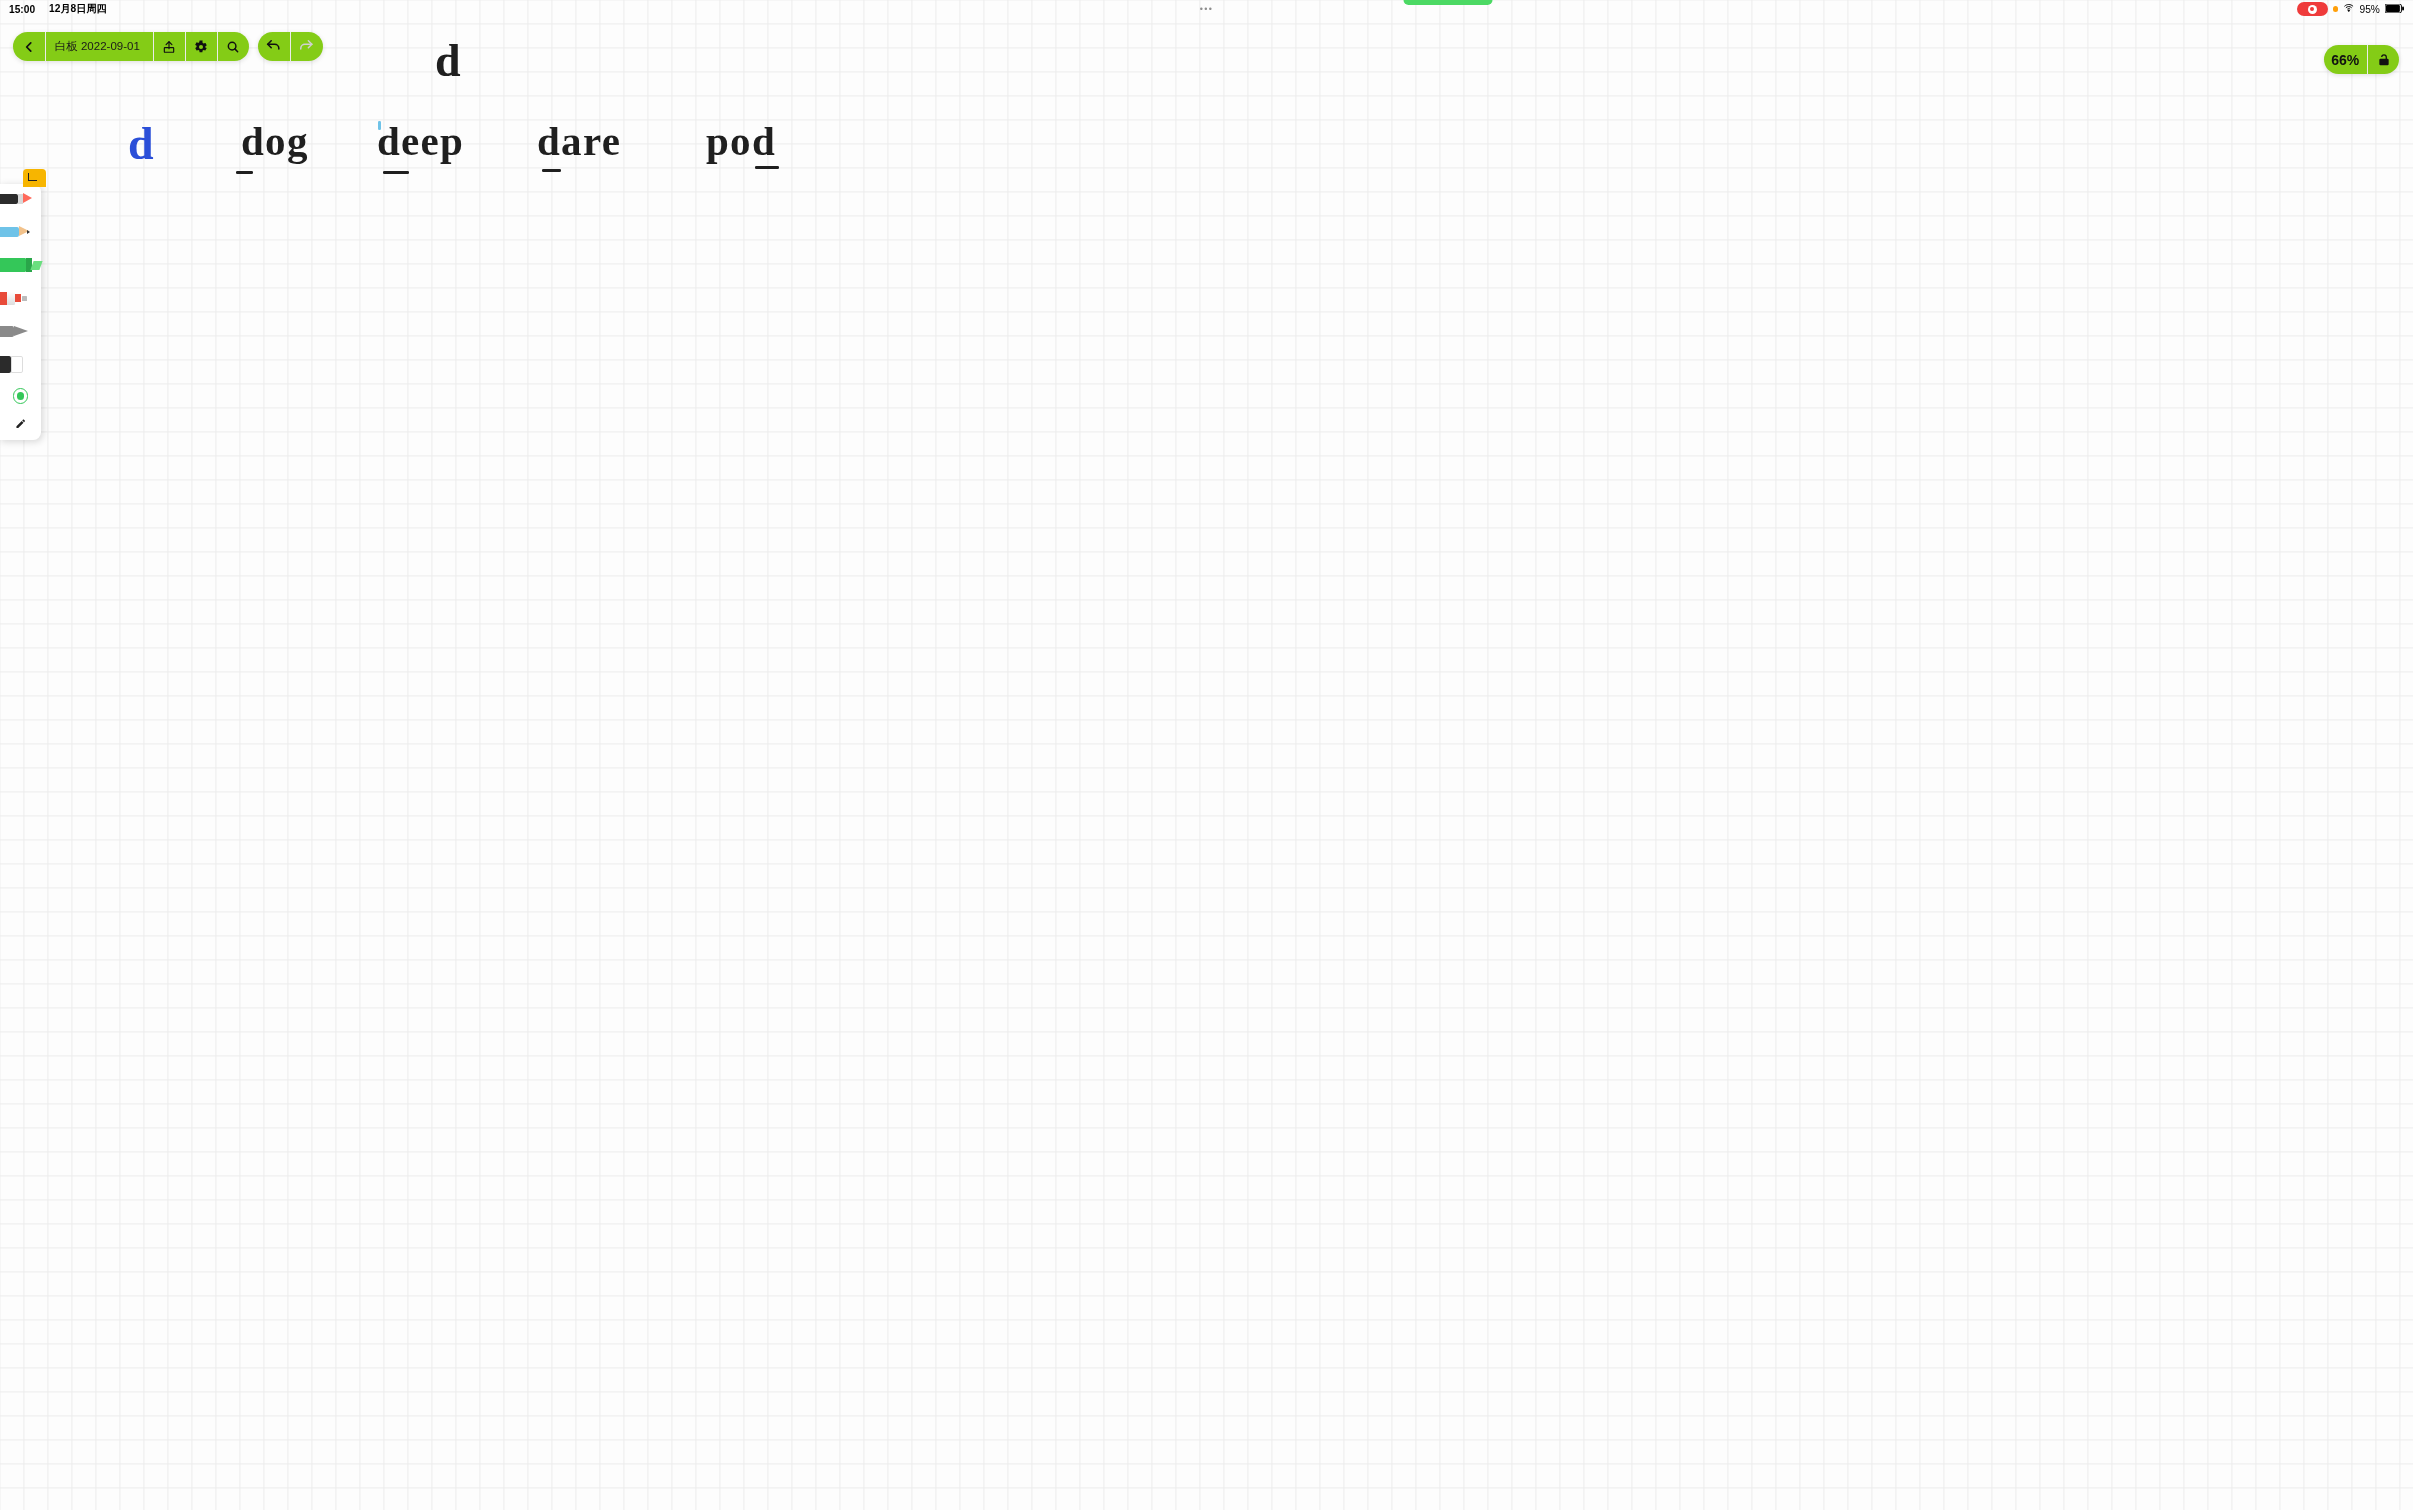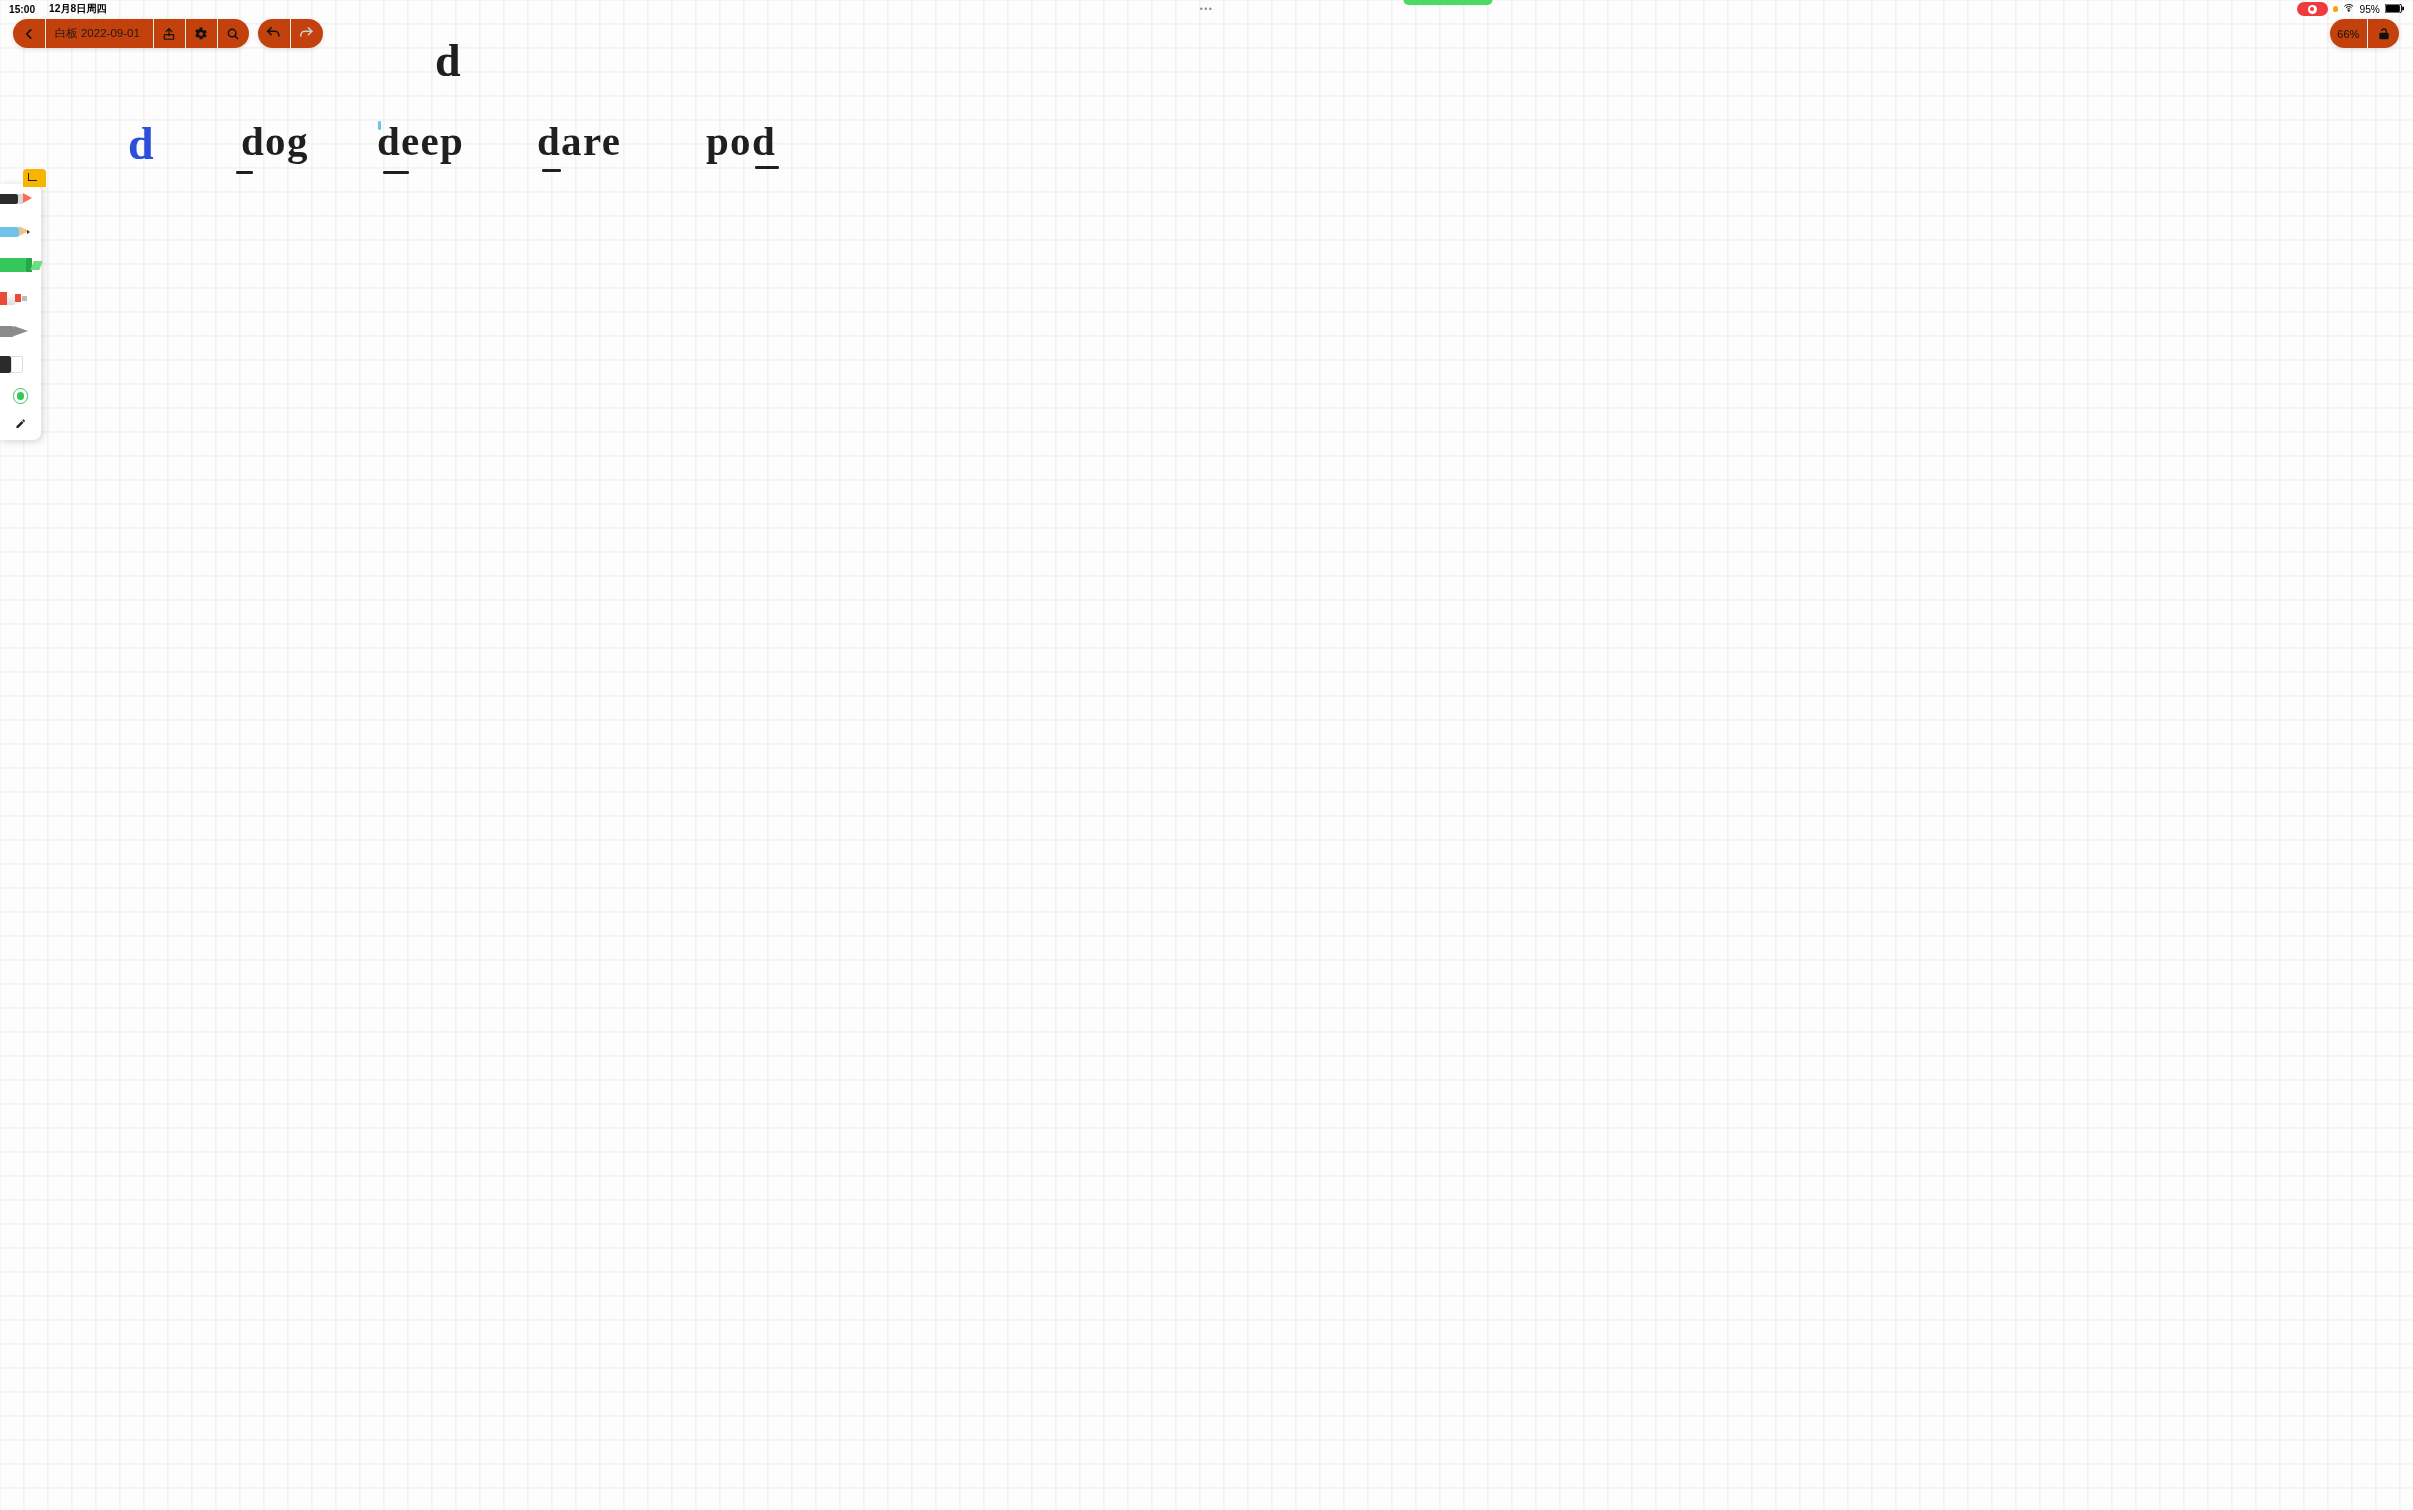--- a/index.html
+++ b/index.html
@@ -60,24 +60,25 @@
       height: 29px;
       display: flex;
       align-items: center;
       gap: 0;
       z-index: 900;
     }
     .btn-group {
       display: flex;
       align-items: center;
       height: 29px;
-      background: #c2410c;
+      background: #84cc16;
       border-radius: 14.7px;
       box-shadow: 0 1.3px 5.1px rgba(0,0,0,0.12);
       overflow: hidden;
+      margin-top: 26px;
     }
     .btn-group + .btn-group { margin-left: 9px; }
     .btn {
       height: 29px;
       min-width: 32px;
       display: flex;
       align-items: center;
       justify-content: center;
       padding: 0 7.7px;
       cursor: pointer;
@@ -90,21 +91,21 @@
       font-weight: 400;
       color: #1a1a1a;
       padding: 0 9px 0 2.6px;
     }
 
     .topbar-right {
       position: absolute;
       top: 19px; right: 14px;
       z-index: 900;
     }
-    .lock-group .btn { font-size: 11px; font-weight: 400; }
+    .lock-group .btn { font-size: 14px; font-weight: 700; }
 
     
     .canvas {
       position: absolute;
       inset: 0;
       background-color: #fdfdfd;
       background-image:
         linear-gradient(#ececec 0.6px, transparent 0.6px),
         linear-gradient(90deg, #ececec 0.6px, transparent 0.6px);
       background-size: 24px 24px;

